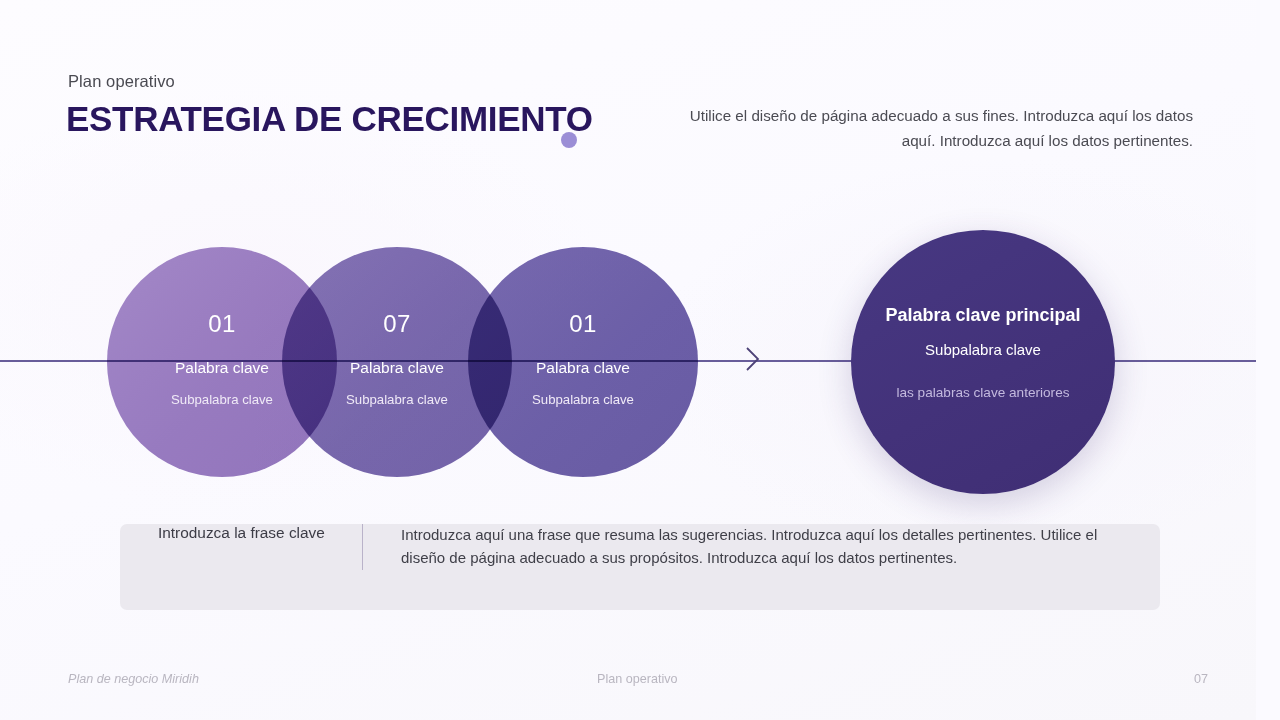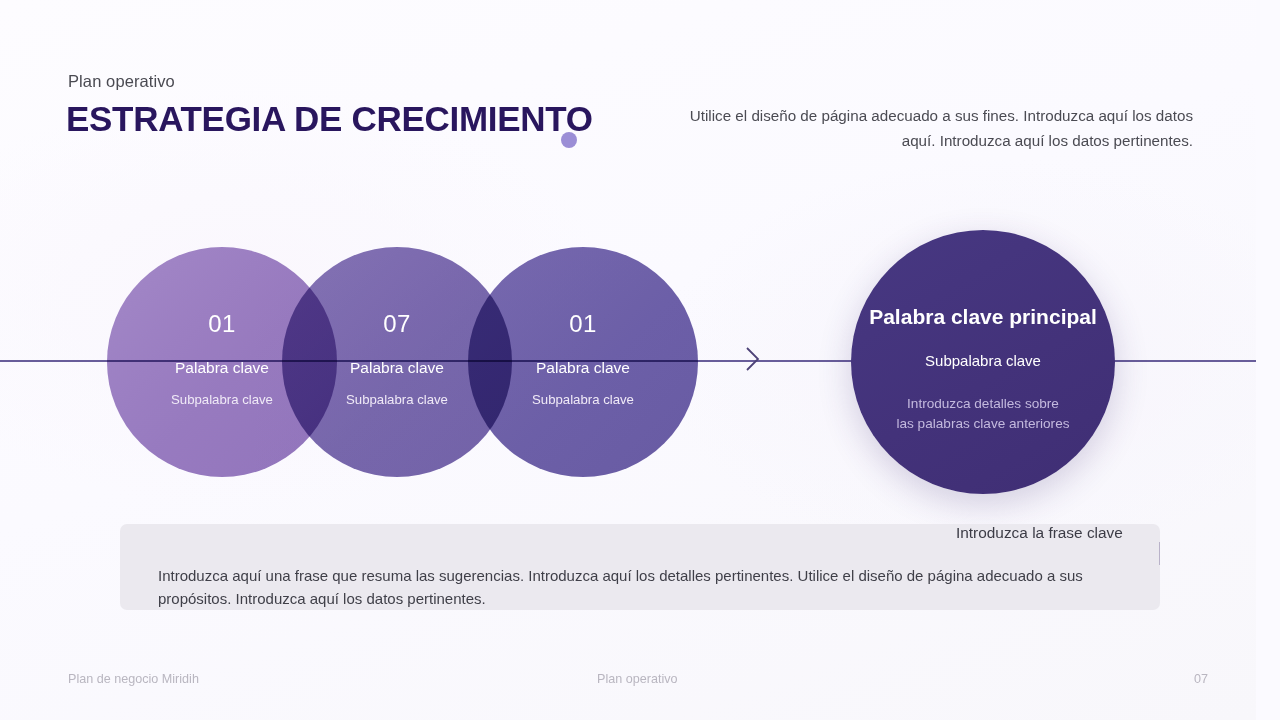--- a/index.html
+++ b/index.html
@@ -160,24 +160,24 @@
   .big-label {
     position: absolute;
     left: 851px;
     top: 306px;
     width: 264px;
     text-align: center;
     color: #ffffff;
     z-index: 7;
   }
   .big-label .kw {
-    font-size: 21px;
+    font-size: 18px;
     font-weight: bold;
     line-height: 1;
-    margin-bottom: 26px;
+    margin-bottom: 18px;
   }
   .big-label .sub {
     font-size: 15px;
     line-height: 1;
     margin-bottom: 26px;
   }
   .big-label .detail {
     font-size: 13.6px;
     line-height: 20px;
     color: #c3b9de;
@@ -186,22 +186,21 @@
   
   .callout {
     position: absolute;
     left: 120px;
     top: 524px;
     width: 1040px;
     height: 86px;
     background: #ebe9ef;
     border-radius: 7px;
     display: flex;
-    align-items: flex-end;
-    flex-direction: column;
+    align-items: flex-start;
   }
   .callout-key {
     width: 242px;
     padding-left: 38px;
     box-sizing: border-box;
     font-size: 15.4px;
     color: #3c3c46;
     white-space: nowrap;
   }
   .callout-divider {
@@ -221,21 +220,21 @@
   
   .footer-left,
   .footer-center,
   .footer-page {
     position: absolute;
     top: 672px;
     font-size: 12.6px;
     color: #b9b6c0;
     white-space: nowrap;
   }
-  .footer-left   { left: 68px; }
+  .footer-left   { left: 68px; font-style: italic; }
   .footer-center { left: 597px; }
   .footer-page   { left: 1194px; }
 </style>
 </head>
 <body>
 
 <div class="slide">
 
   <div class="eyebrow">Plan operativo</div>
   <div class="main-title">ESTRATEGIA DE CRECIMIENTO</div>
@@ -272,21 +271,20 @@
     <div class="kw">Palabra clave</div>
     <div class="sub">Subpalabra clave</div>
   </div>
 
   <div class="big-circle-shadow"></div>
   <div class="big-circle"></div>
   <div class="big-label">
     <div class="kw">Palabra clave principal</div>
     <div class="sub">Subpalabra clave</div>
     <div class="detail">
-      <div>Introduzca detalles sobre</div>
       <div>las palabras clave anteriores</div>
     </div>
   </div>
 
   <div class="callout">
     <div class="callout-key">Introduzca la frase clave</div>
     <div class="callout-divider"></div>
     <div class="callout-body">Introduzca aquí una frase que resuma las sugerencias. Introduzca aquí los detalles pertinentes. Utilice el diseño de página adecuado a sus propósitos. Introduzca aquí los datos pertinentes.</div>
   </div>
 

